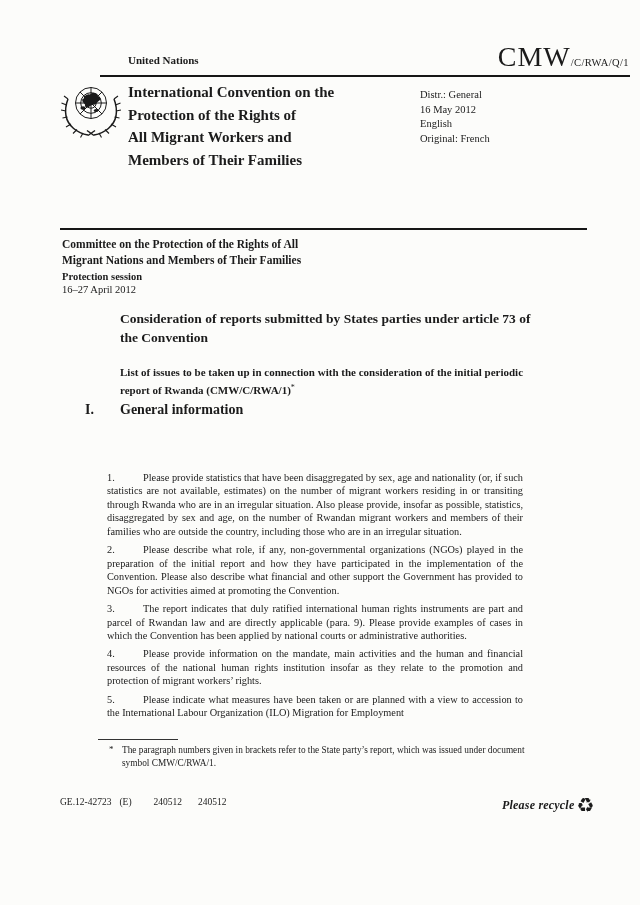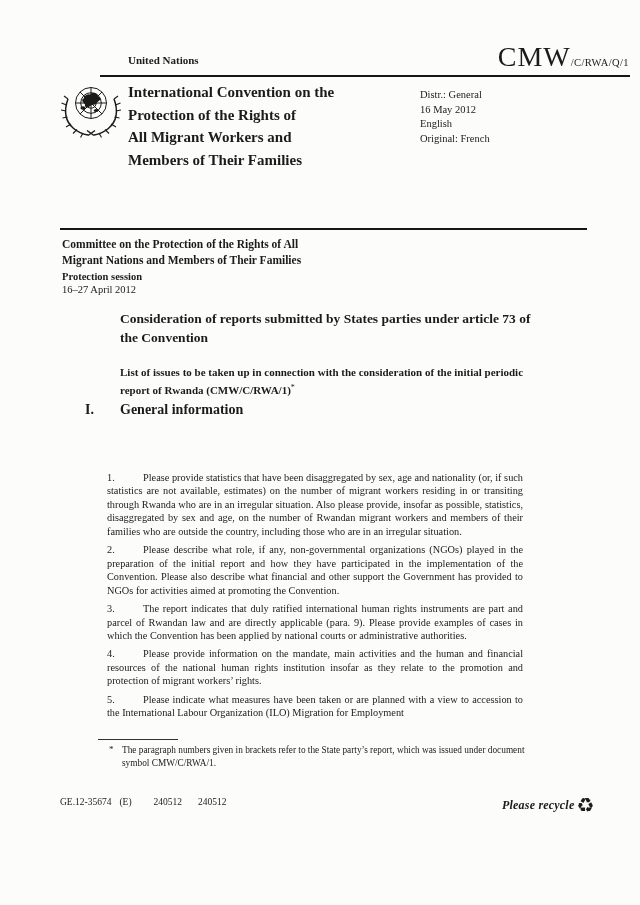--- a/index.html
+++ b/index.html
@@ -129,20 +129,20 @@
     <p class="para"><span class="pnum">3.</span><span>The report indicates that duly ratified international human rights instruments are part and parcel of Rwandan law and are directly applicable (para. 9). Please provide examples of cases in which the Convention has been applied by national courts or administrative authorities.</span></p>
     <p class="para"><span class="pnum">4.</span><span>Please provide information on the mandate, main activities and the human and financial resources of the national human rights institution insofar as they relate to the promotion and protection of migrant workers’ rights.</span></p>
     <p class="para"><span class="pnum">5.</span><span>Please indicate what measures have been taken or are planned with a view to accession to the International Labour Organization (ILO) Migration for Employment</span></p>
   </div>
 
   <div class="abs rule rule-footnote"></div>
   <div class="abs footnote">
     <span class="fmark">*</span><span>The paragraph numbers given in brackets refer to the State party’s report, which was issued under document symbol CMW/C/RWA/1.</span>
   </div>
 
-  <div class="abs footer-ref"><span>GE.12-35674</span><span class="g1">(E)</span><span class="g2">240512</span><span class="g3">240512</span></div>
+  <div class="abs footer-ref"><span>GE.12-42723</span><span class="g1">(E)</span><span class="g2">240512</span><span class="g3">240512</span></div>
 
   <div class="abs recycle">
     <span class="rlabel">Please recycle</span>
     <span class="rsym">♻</span>
   </div>
 
 </div>
 
 </body></html>

